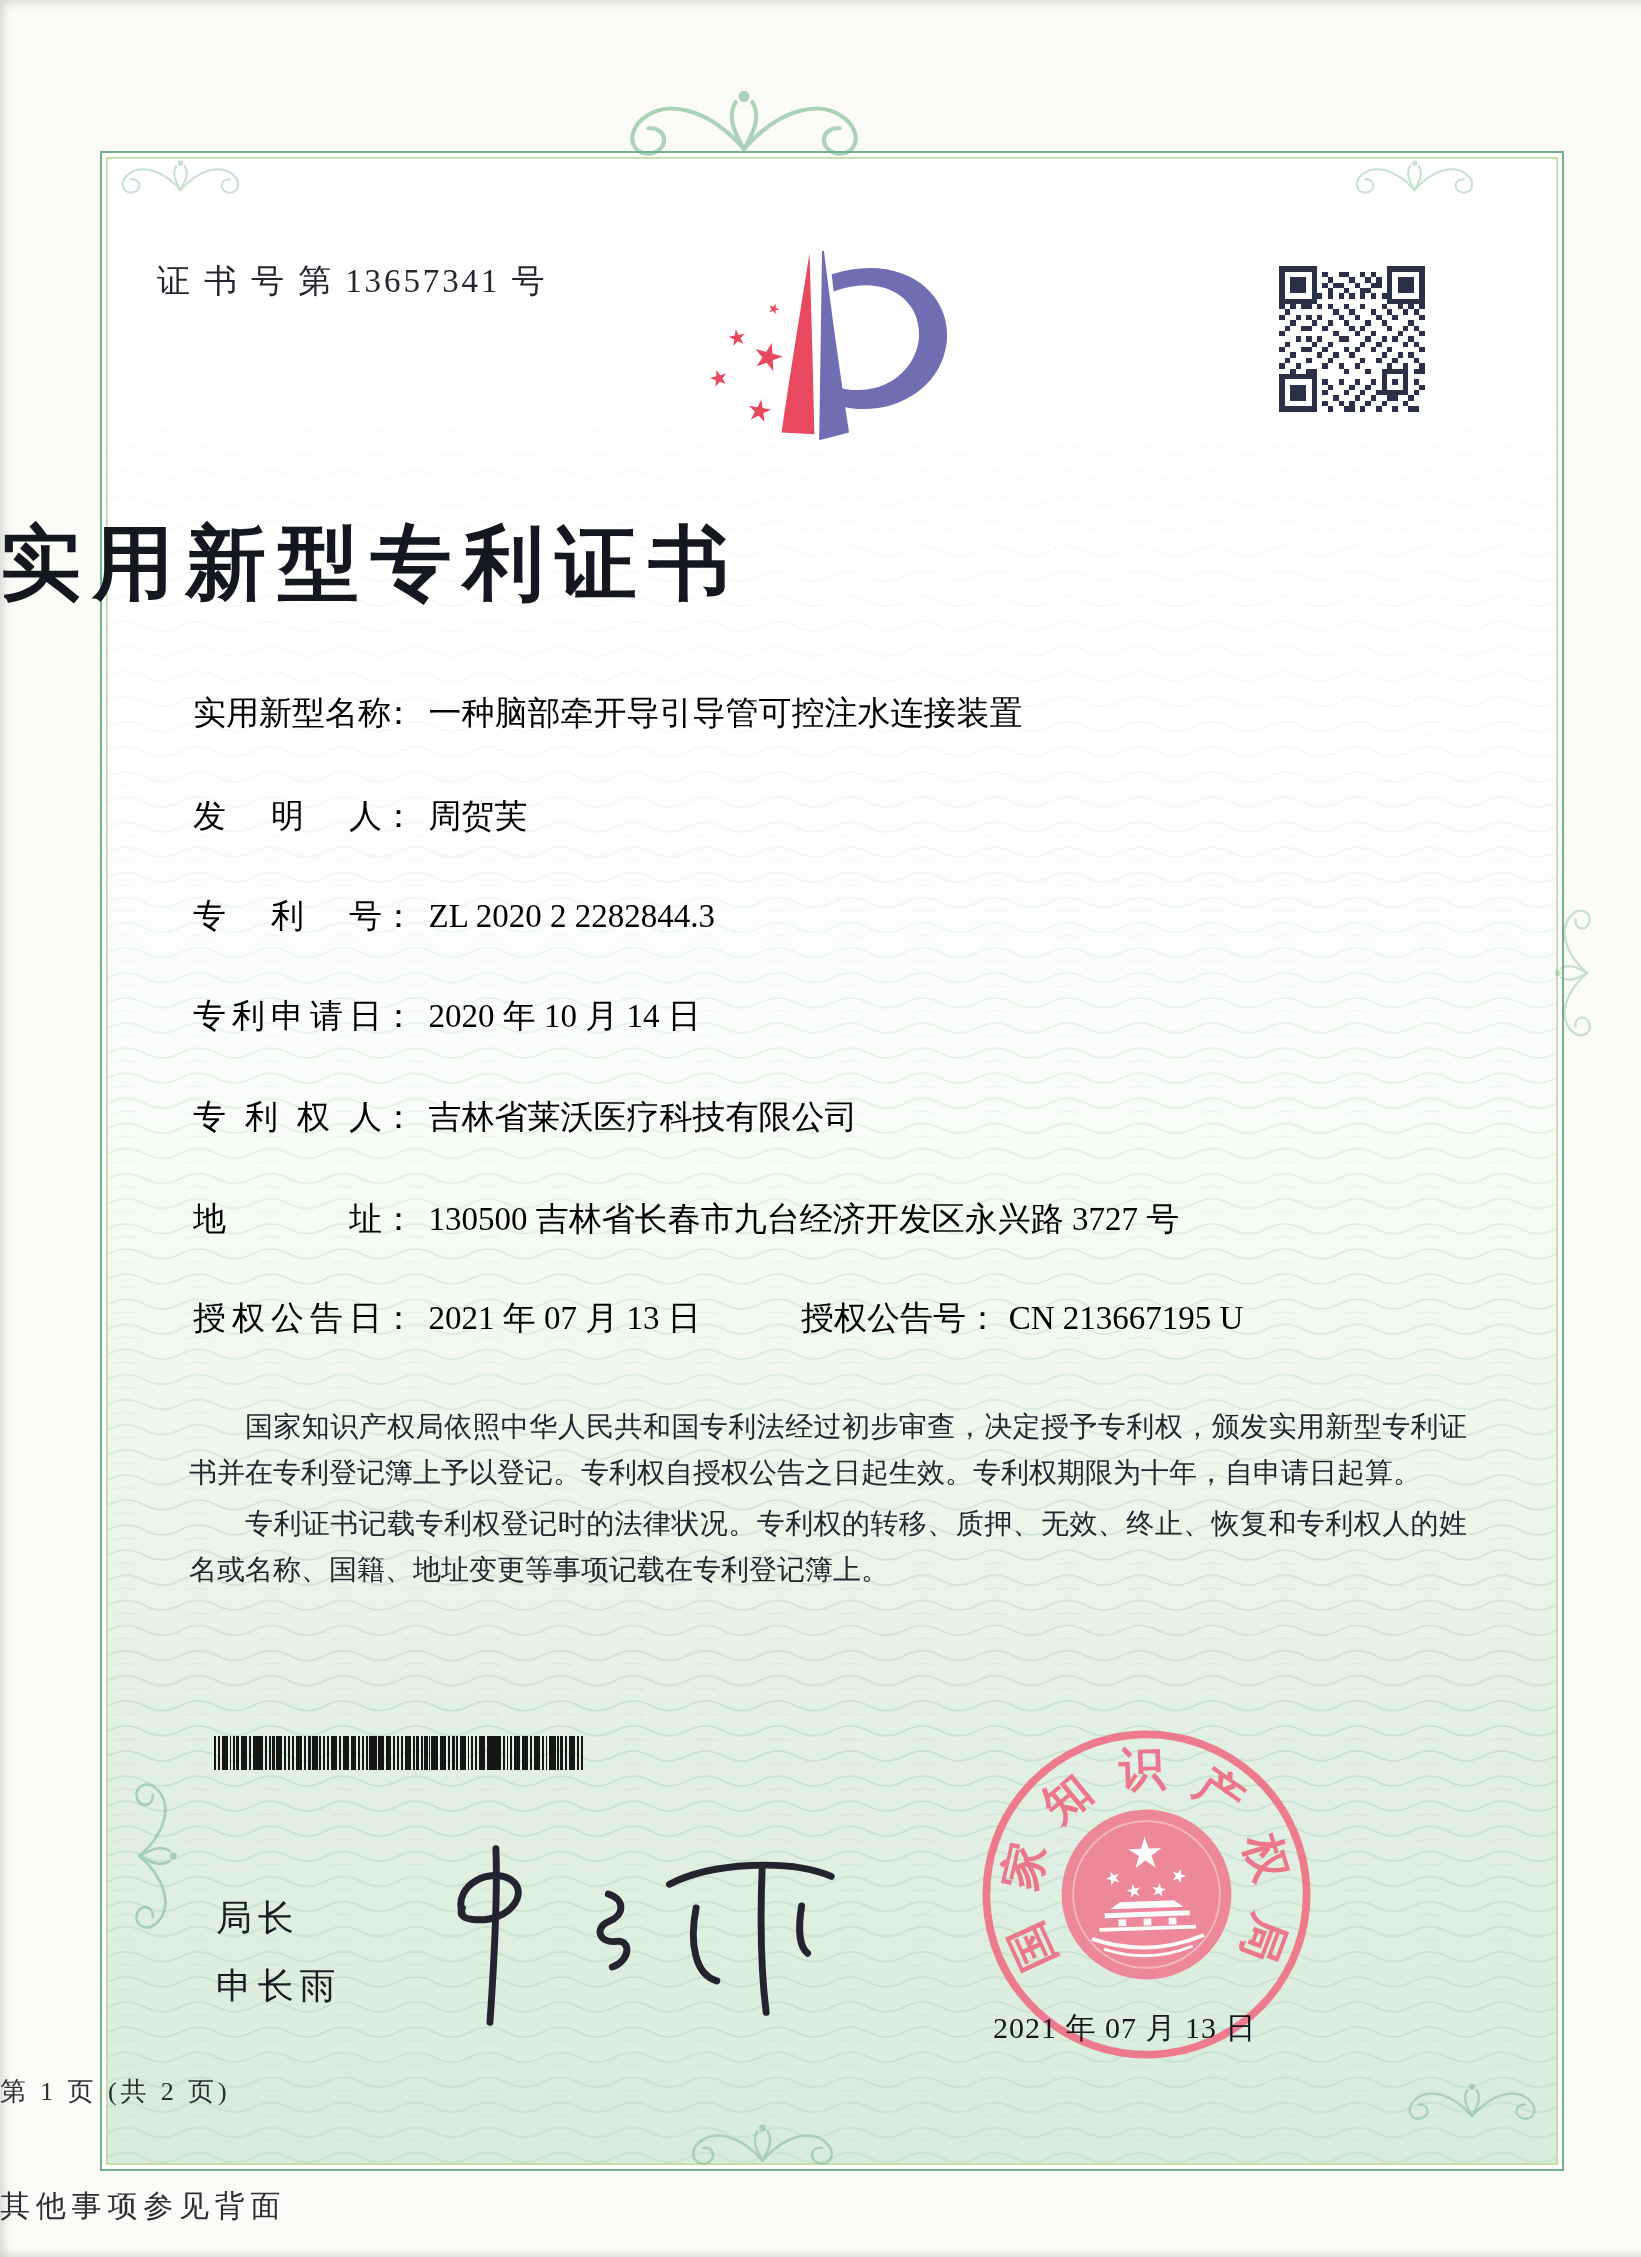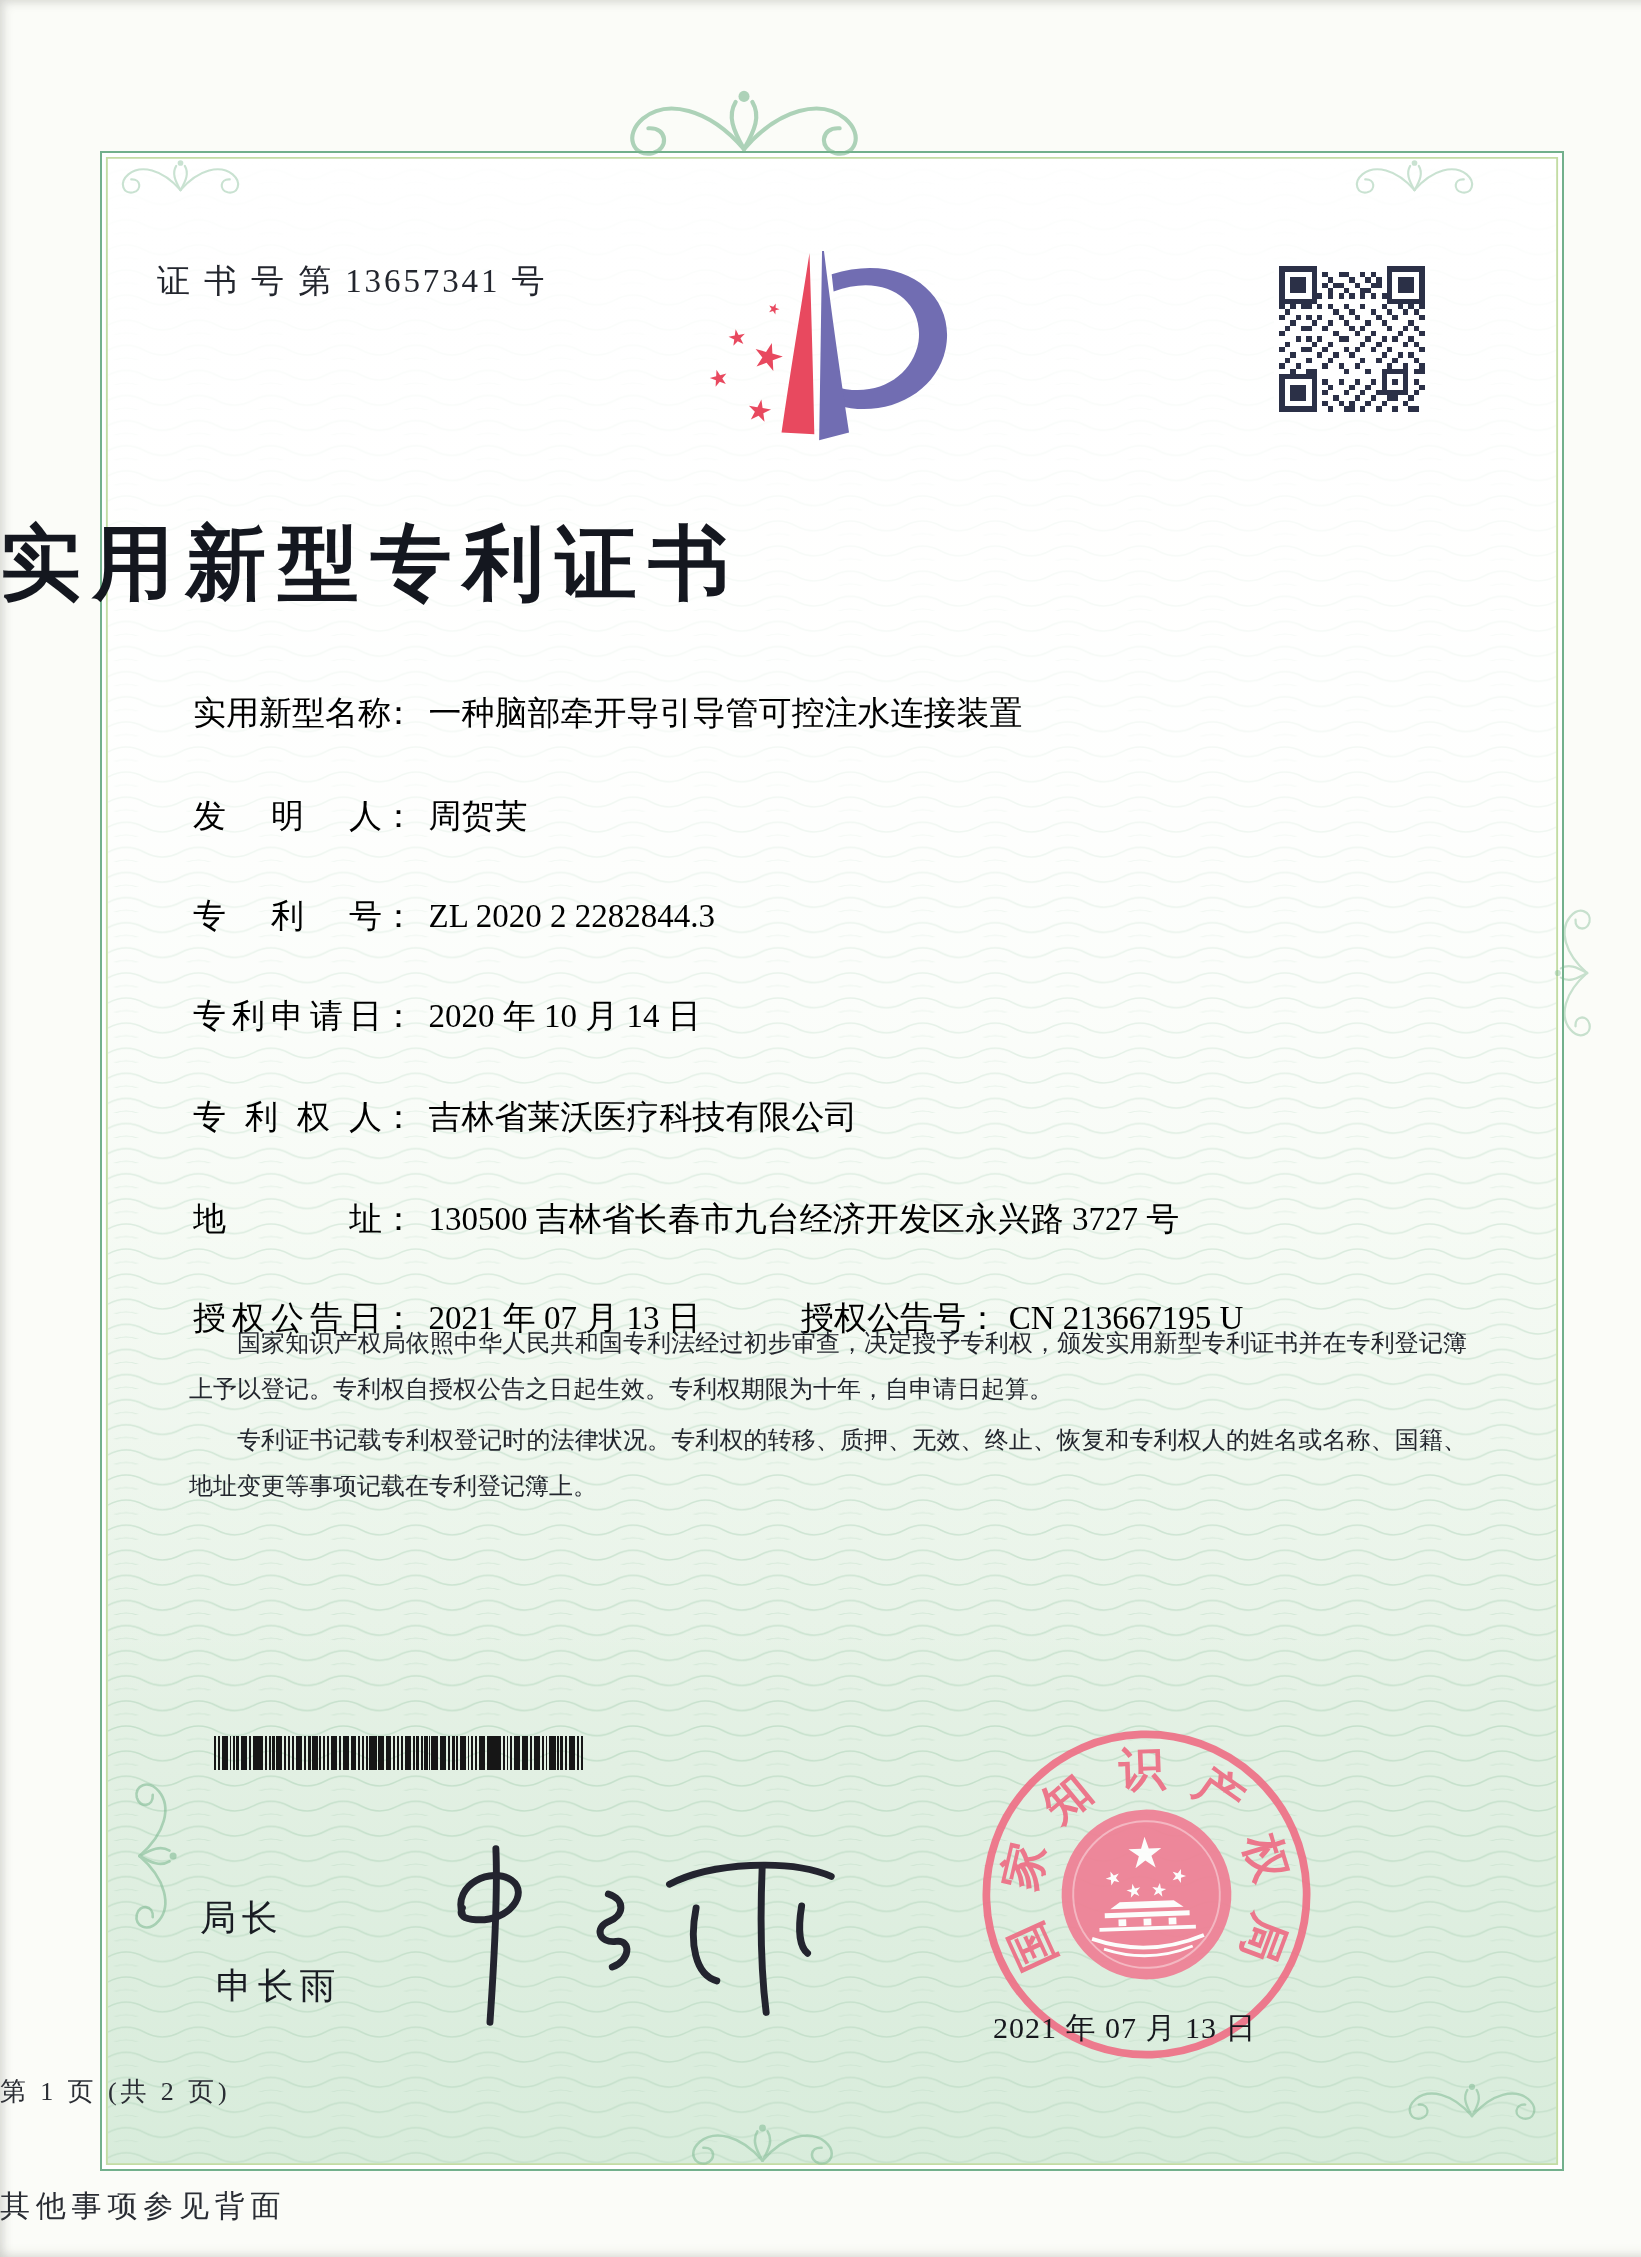--- a/index.html
+++ b/index.html
@@ -30,21 +30,21 @@
   }
   
   .certno{left:157px;top:259px;font-size:33px;letter-spacing:2.9px;color:#23262e;white-space:nowrap;}
   .title{left:0;top:510px;width:1502px;font-size:81px;font-weight:bold;letter-spacing:11.6px;color:#14171f;white-space:nowrap;}
   .field-row{left:193px;font-size:33px;color:#000000;white-space:nowrap;}
   .flabel{display:inline-block;width:189px;text-align:justify;text-align-last:justify;}
   .fcolon{display:inline-block;}
   .fvalue{margin-left:13.5px;}
   .grant2{position:absolute;left:608px;top:0;white-space:nowrap;}
   .grant2 .fvalue{margin-left:9.7px;}
-  .paras{left:189px;top:1320px;width:1278px;font-size:24px;line-height:46px;text-align:justify;color:#23262e;}
+  .paras{left:189px;top:1404px;width:1278px;font-size:28px;line-height:46px;text-align:justify;color:#23262e;}
   .paras p{margin:0;text-indent:2em;}
   .paras p + p{margin-top:4.8px;}
   
   .barcode{
     left:214px;top:1736px;width:369px;height:34px;
     background:
       repeating-linear-gradient(90deg,#161616 0 1.9px,transparent 1.9px 3.9px),
       repeating-linear-gradient(90deg,transparent 0 8.7px,#161616 8.7px 12.6px,transparent 12.6px 18.3px),
       repeating-linear-gradient(90deg,transparent 0 22px,#161616 22px 25px,transparent 25px 36px),
       repeating-linear-gradient(90deg,transparent 0 40px,#161616 40px 45px,transparent 45px 59px);
@@ -160,21 +160,21 @@
     <span class="grant2"><span>授权公告号</span><span>：</span><span class="fvalue">CN 213667195 U</span></span>
   </div>
 
   <div class="abs paras">
     <p>国家知识产权局依照中华人民共和国专利法经过初步审查，决定授予专利权，颁发实用新型专利证书并在专利登记簿上予以登记。专利权自授权公告之日起生效。专利权期限为十年，自申请日起算。</p>
     <p>专利证书记载专利权登记时的法律状况。专利权的转移、质押、无效、终止、恢复和专利权人的姓名或名称、国籍、地址变更等事项记载在专利登记簿上。</p>
   </div>
 
   <div class="abs barcode"></div>
 
-  <div class="abs director" style="left:200px;top:1894px">局长</div>
+  <div class="abs director" style="left:216px;top:1894px">局长</div>
   <div class="abs director" style="left:216px;top:1962px">申长雨</div>
 
   <svg class="abs sig" viewBox="0 0 440 200">
     <g fill="none" stroke="#23242f" stroke-width="7" stroke-linecap="round" stroke-linejoin="round">
       <path d="M82,12 C84,60 80,130 76,188"></path>
       <path d="M48,78 C38,48 78,30 98,44 C116,57 96,86 62,84 C50,83 44,80 48,72"></path>
       <path d="M196,58 C214,64 212,80 196,86 C182,92 186,108 204,106 C220,104 218,126 200,132"></path>
       <path d="M258,48 C300,26 380,22 422,40"></path>
       <path d="M352,30 C350,80 350,130 356,178"></path>
       <path d="M285,72 C278,108 284,140 306,146"></path>

